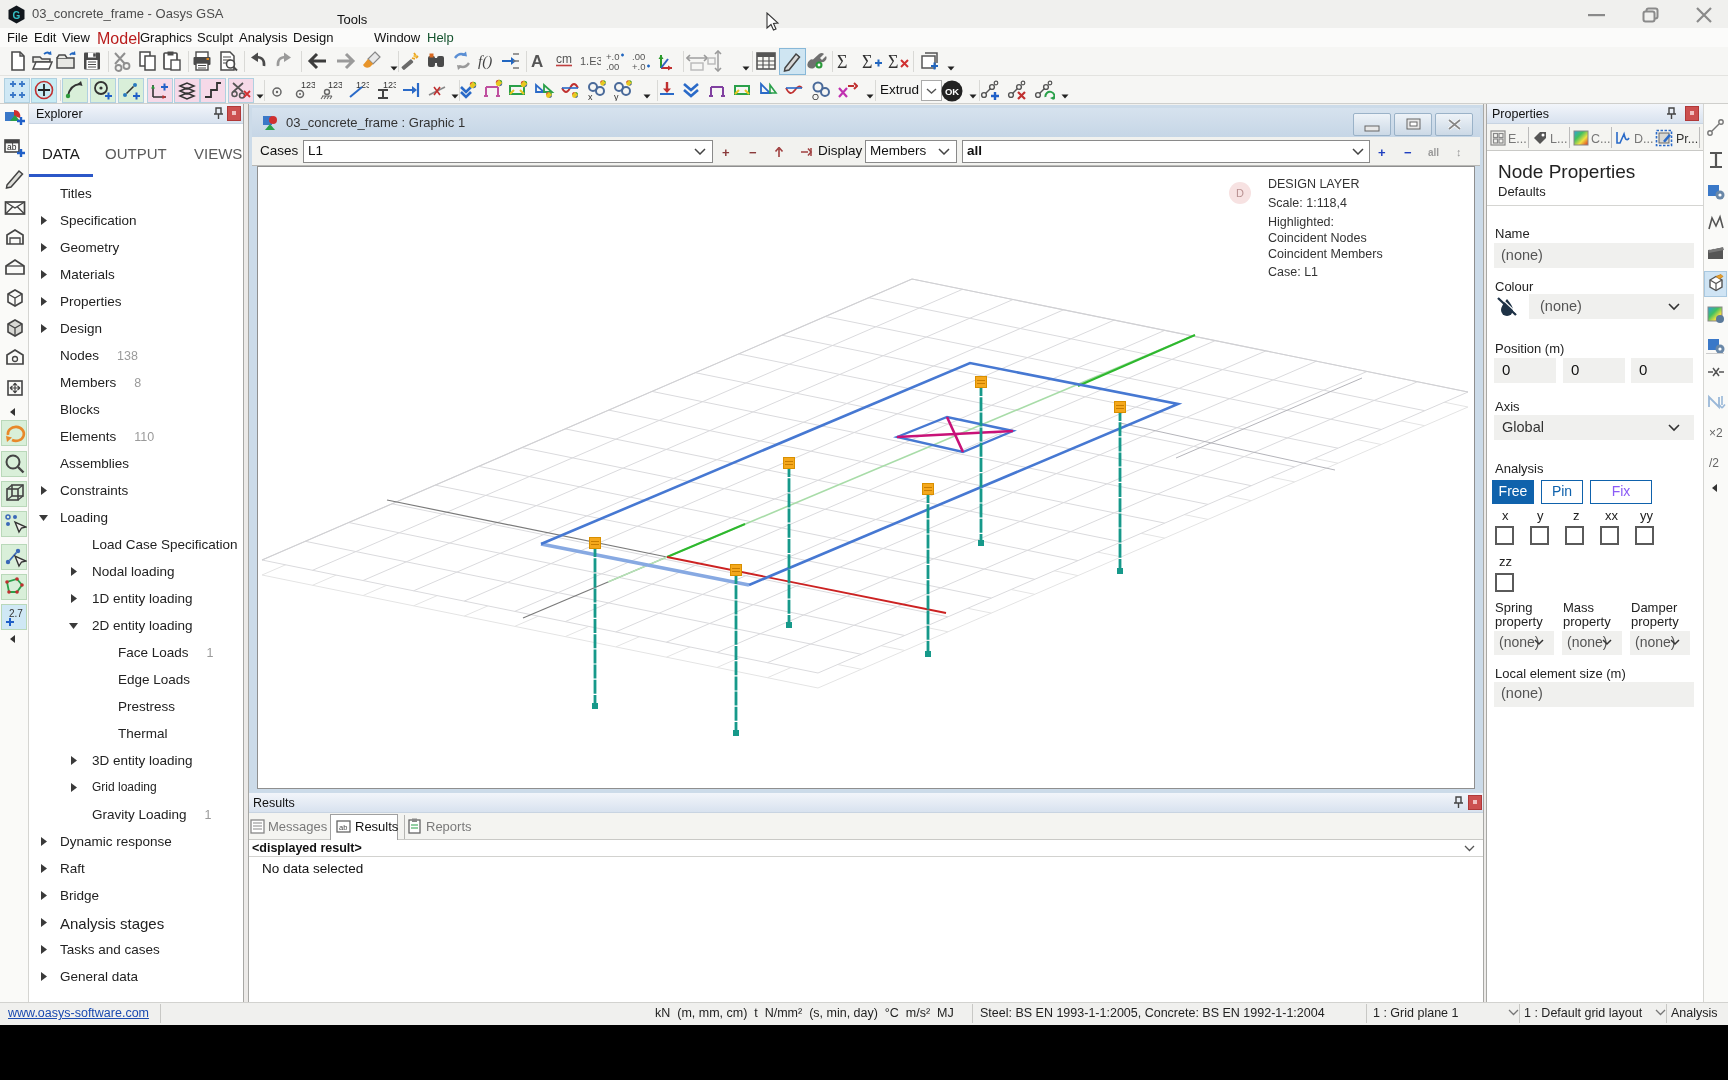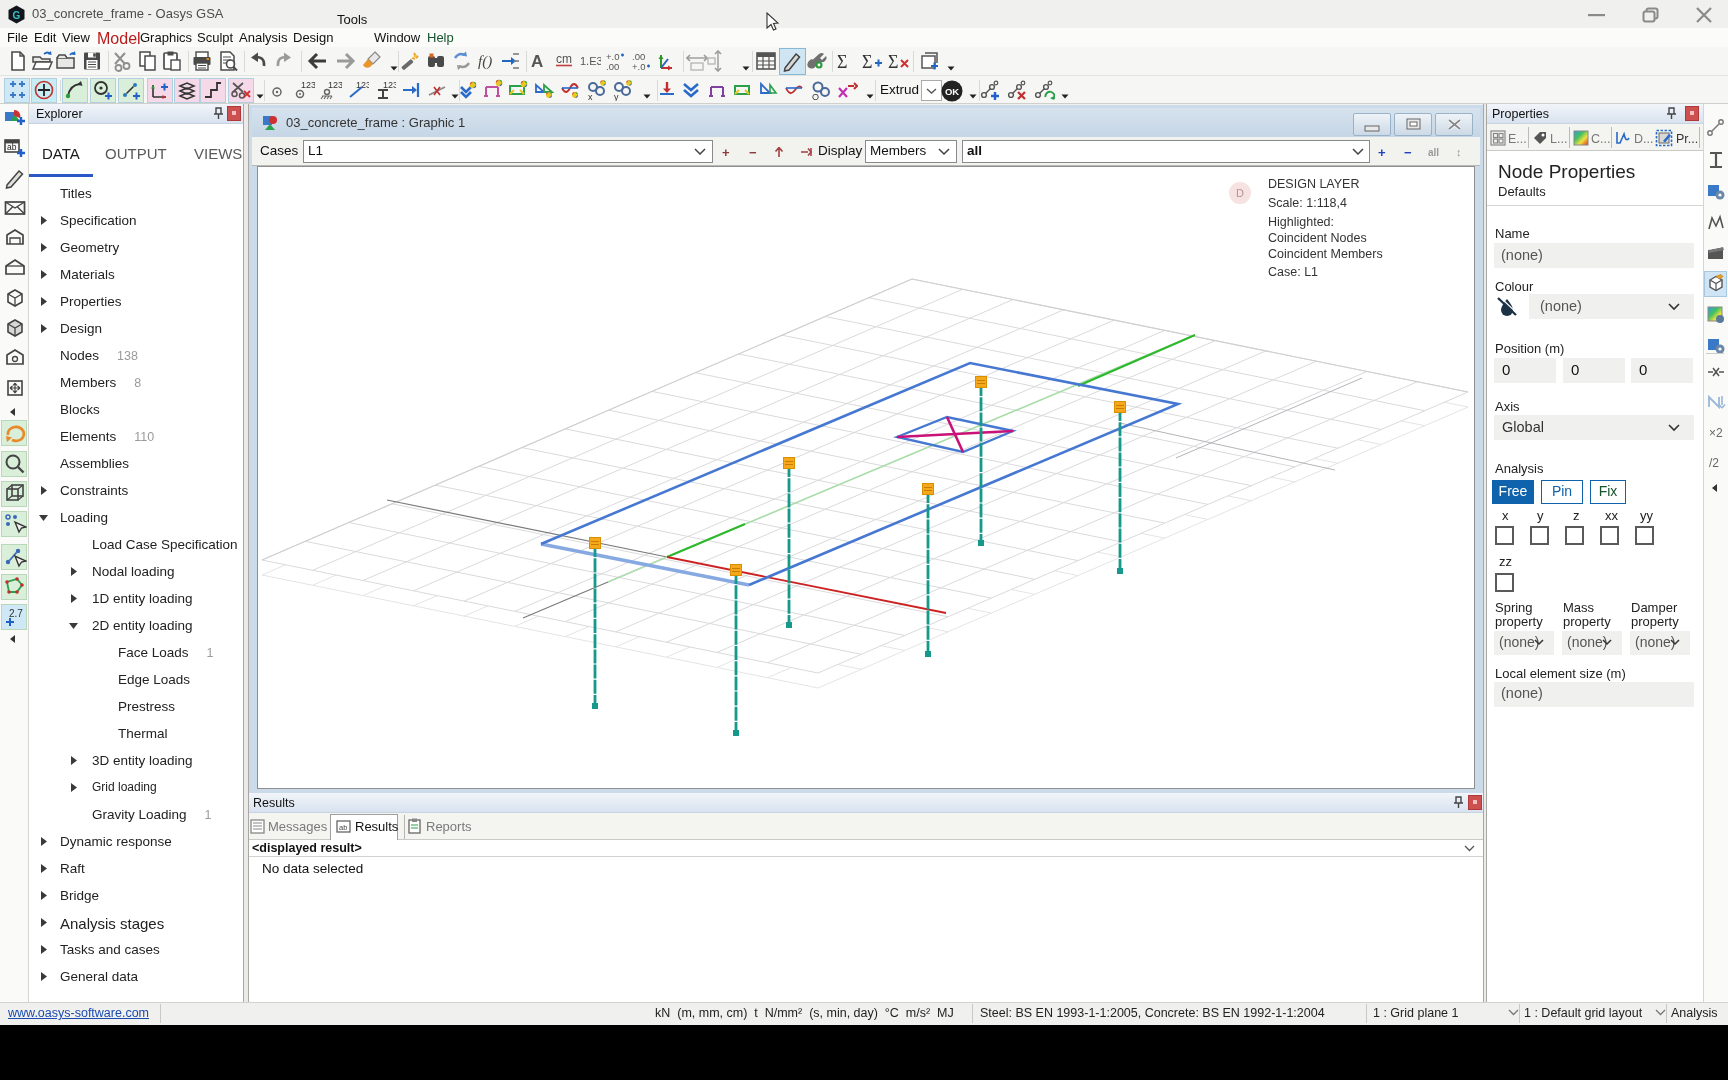--- a/index.html
+++ b/index.html
@@ -859,21 +859,21 @@
     <div class="tt" style="left:1639px;top:361px;font-size:15px;color:#111">0</div>
     <div class="tt" style="left:1495px;top:399px;font-size:13px;color:#222">Axis</div>
     <div class="ab" style="left:1494px;top:415px;width:200px;height:25px;background:#f0f0ee"></div>
     <div class="tt" style="left:1502px;top:419px;font-size:14.5px;color:#333">Global</div>
     <svg class="ab" style="left:1668px;top:424px" width="12" height="8" viewBox="0 0 12 8">
       <path d="M1 1 l5 5 L11 1" fill="none" stroke="#333" stroke-width="1.6"></path>
     </svg>
     <div class="tt" style="left:1495px;top:461px;font-size:13px;color:#222">Analysis</div>
     <div class="ab" style="left:1492px;top:480px;width:42px;height:24px;background:#0f62ac;color:#fff;font-size:14px;text-align:center;line-height:23px">Free</div>
     <div class="ab" style="left:1541px;top:480px;width:42px;height:24px;background:#fff;border:1.5px solid #0f62ac;color:#0f62ac;font-size:14px;text-align:center;line-height:21px">Pin</div>
-    <div class="ab" style="left:1590px;top:480px;width:36px;height:24px;background:#fff;border:1.5px solid #0f62ac;color:#14532d;font-size:14px;text-align:center;line-height:21px">Fix</div>
+    <div class="ab" style="left:1590px;top:480px;width:62px;height:24px;background:#fff;border:1.5px solid #0f62ac;color:#8b5cf6;font-size:14px;text-align:center;line-height:21px">Fix</div>
     <div class="tt" style="left:1502px;top:508px;font-size:13px;color:#222">x</div>
     <div class="tt" style="left:1537px;top:508px;font-size:13px;color:#222">y</div>
     <div class="tt" style="left:1573px;top:508px;font-size:13px;color:#222">z</div>
     <div class="tt" style="left:1605px;top:508px;font-size:13px;color:#222">xx</div>
     <div class="tt" style="left:1640px;top:508px;font-size:13px;color:#222">yy</div>
     <div class="ab" style="left:1495px;top:526px;width:19px;height:19px;background:#fff;border:2px solid #5a5a5a"></div>
     <div class="ab" style="left:1530px;top:526px;width:19px;height:19px;background:#fff;border:2px solid #5a5a5a"></div>
     <div class="ab" style="left:1565px;top:526px;width:19px;height:19px;background:#fff;border:2px solid #5a5a5a"></div>
     <div class="ab" style="left:1600px;top:526px;width:19px;height:19px;background:#fff;border:2px solid #5a5a5a"></div>
     <div class="ab" style="left:1635px;top:526px;width:19px;height:19px;background:#fff;border:2px solid #5a5a5a"></div>

